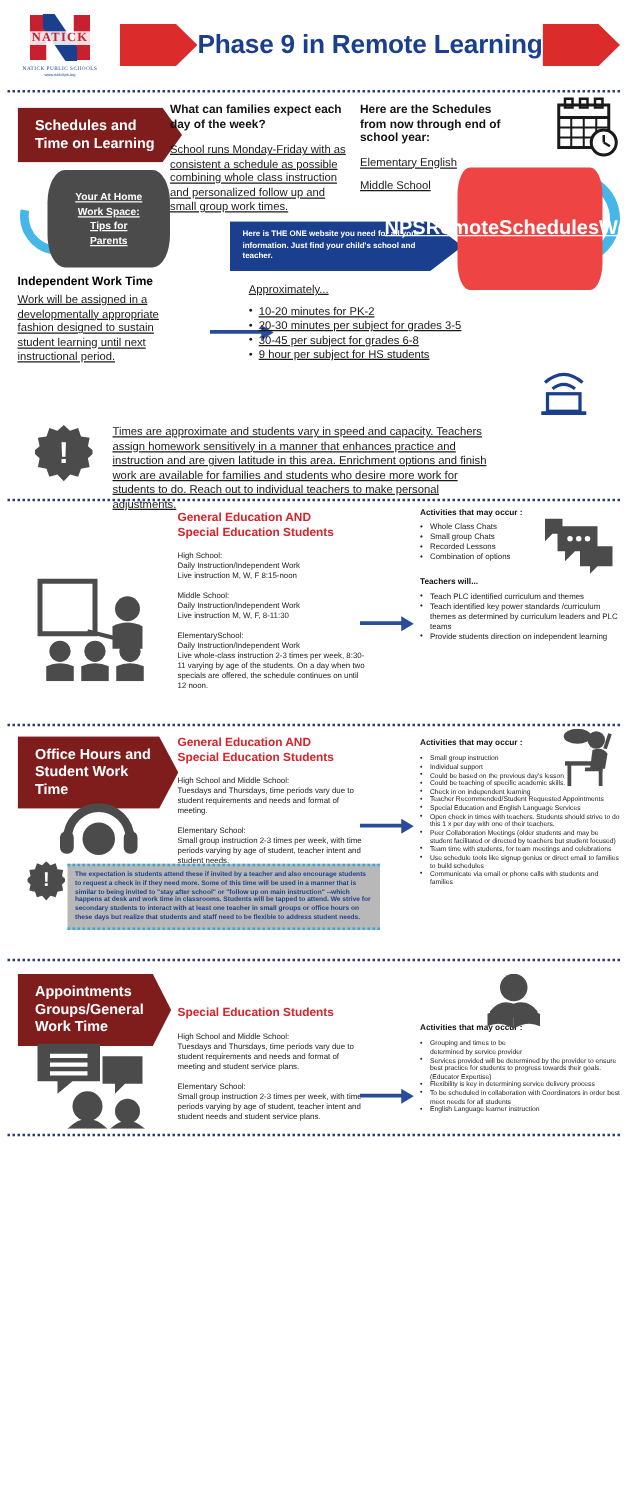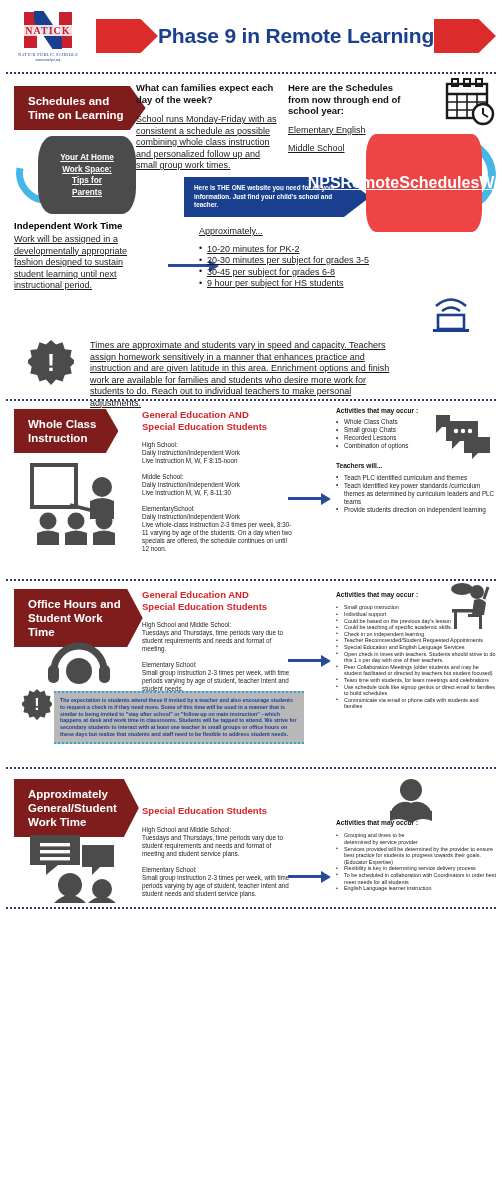--- a/index.html
+++ b/index.html
@@ -284,26 +284,20 @@
     <div class="note-band">
       <div class="burst">!</div>
       <div class="note-text body-t">Times are approximate and students vary in speed and capacity.  Teachers assign homework sensitively in a manner that enhances practice and instruction and are given latitude in this area.  Enrichment options and finish work are available for families and students who desire more work for students to do.  Reach out to individual teachers to make personal adjustments.</div>
     </div>
   </div>
 
   <div class="dotted-rule"></div>
 
   <div class="sec" style="height:178px;">
 
-    <div class="tagwrap" style="top:8px; width:150px;">
-      <div class="tag">
-        <div>Whole Class</div>
-        <div>Instruction</div>
-      </div>
-    </div>
 
     <svg class="icon-area" style="left:24px; top:58px; width:102px; height:86px;" viewBox="0 0 102 86">
       <rect x="8" y="6" width="44" height="42" fill="none" stroke="#4b4b4b" stroke-width="4"></rect>
       <circle cx="78" cy="28" r="10" class="figs"></circle>
       <path d="M66 42 q12 -6 24 0 l0 18 -24 0 z" class="figs"></path>
       <line x1="46" y1="46" x2="70" y2="52" stroke="#4b4b4b" stroke-width="3.5"></line>
       <circle cx="24" cy="62" r="8.5" class="figs"></circle>
       <path d="M13 74 q11 -5 22 0 l0 12 -22 0 z" class="figs"></path>
       <circle cx="52" cy="62" r="8.5" class="figs"></circle>
       <path d="M41 74 q11 -5 22 0 l0 12 -22 0 z" class="figs"></path>
@@ -430,22 +424,22 @@
       </ul>
     </div>
   </div>
 
   <div class="dotted-rule"></div>
 
   <div class="sec" style="height:138px;">
 
     <div class="tagwrap" style="top:10px; width:150px;">
       <div class="tag">
-        <div>Approximately</div>
-        <div>General/Student</div>
+        <div>Appointments</div>
+        <div>Groups/General</div>
         <div>Work Time</div>
       </div>
     </div>
 
     <svg class="icon-area" style="left:26px; top:62px; width:96px; height:72px;" viewBox="0 0 96 72">
       <path d="M4 4 h50 v30 h-22 l-12 10 v-10 h-16 z" class="figs"></path>
       <rect x="14" y="12" width="30" height="3.4" fill="#fff"></rect>
       <rect x="14" y="19" width="30" height="3.4" fill="#fff"></rect>
       <rect x="14" y="26" width="30" height="3.4" fill="#fff"></rect>
       <path d="M56 14 h32 v22 h-14 l-8 8 v-8 h-10 z" class="figs"></path>

